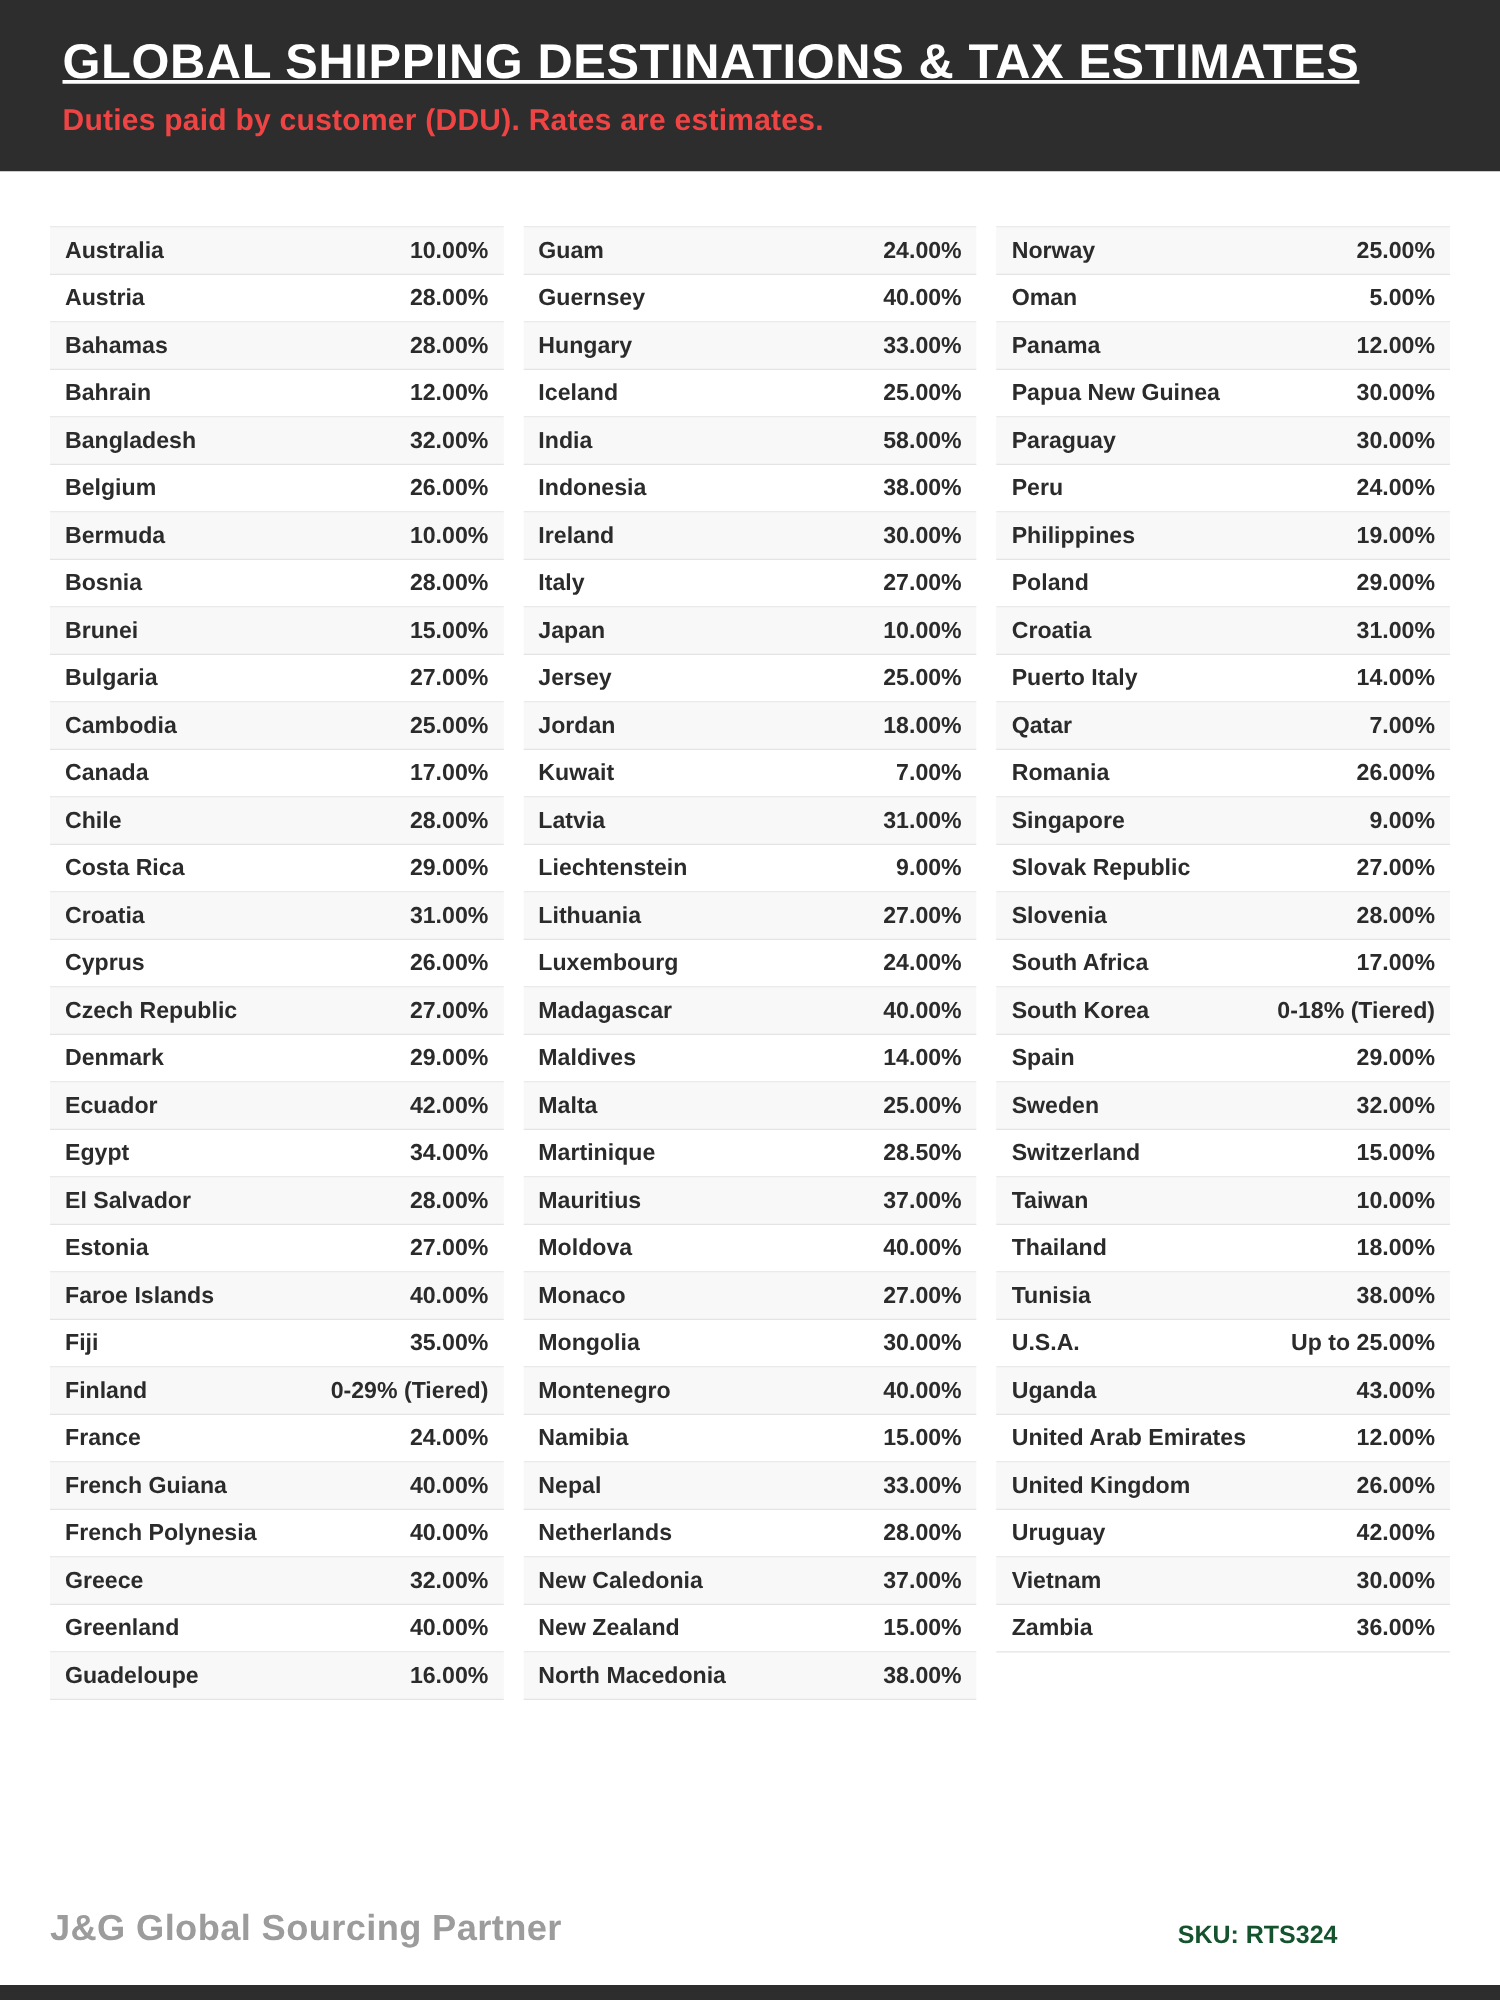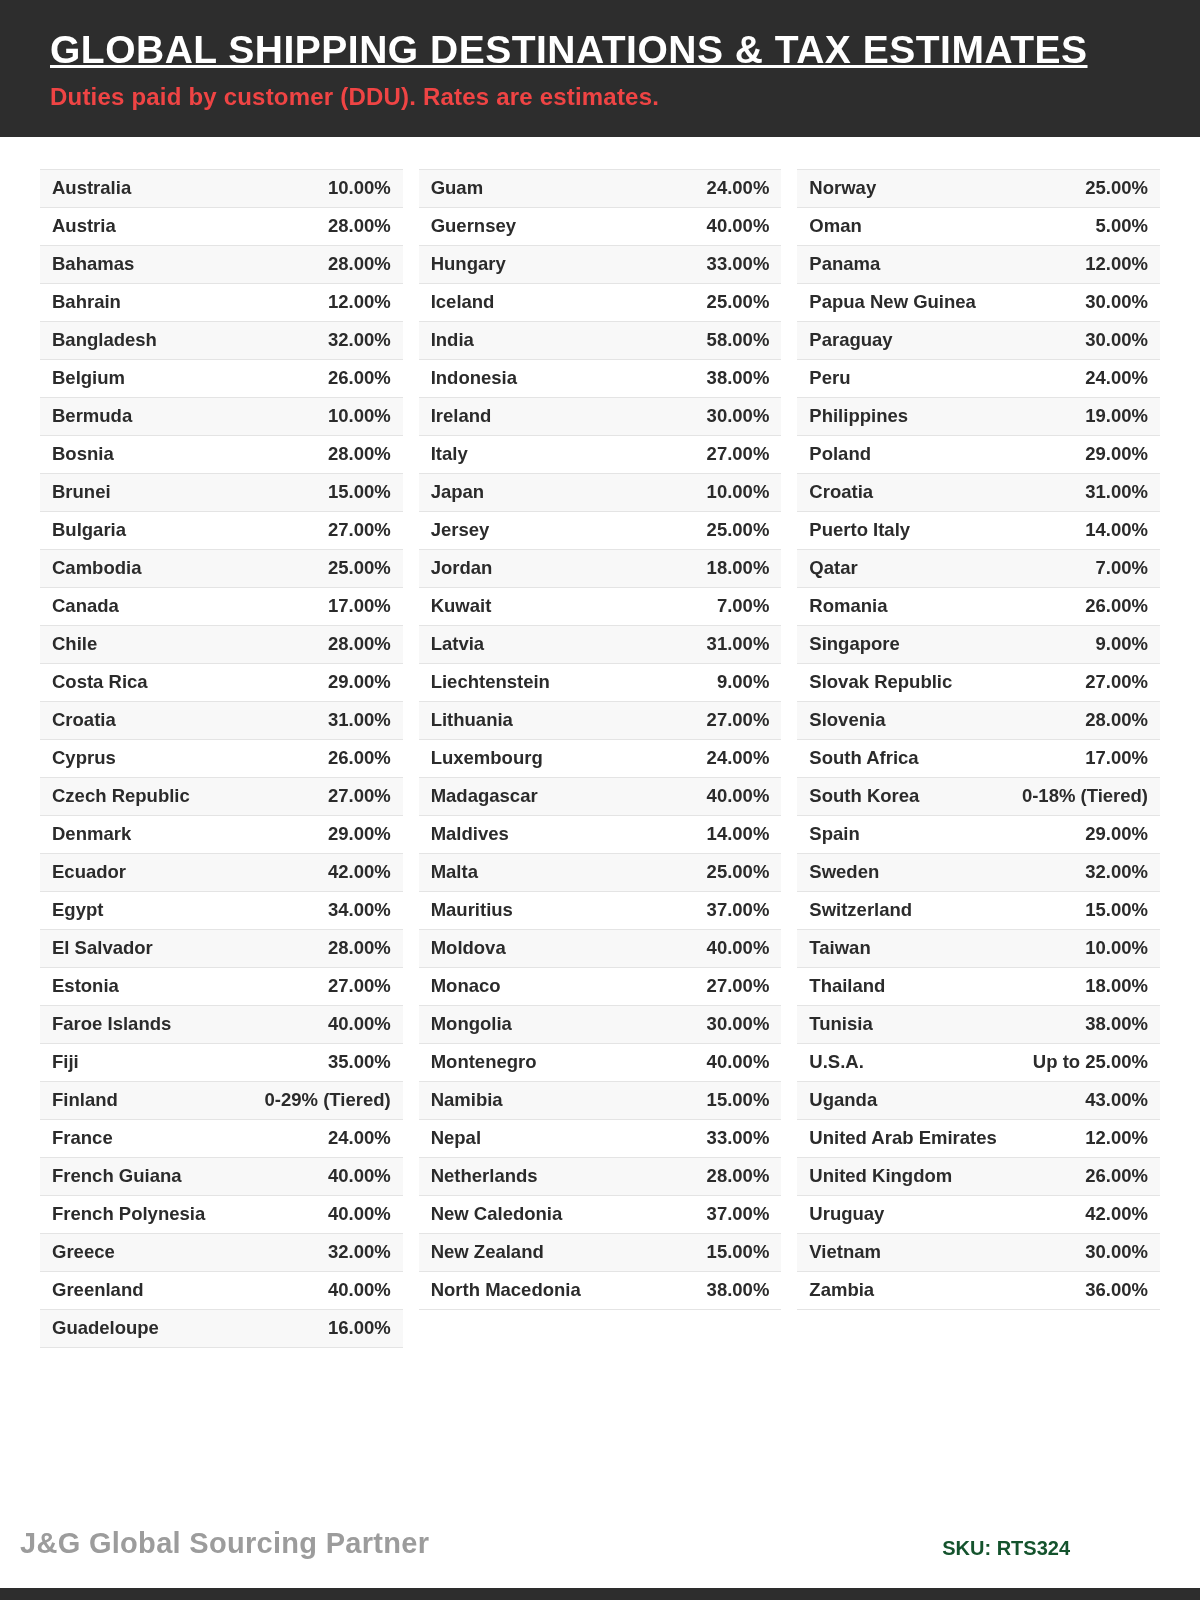--- a/index.html
+++ b/index.html
@@ -34,20 +34,21 @@
     font-weight: 700;
     color: #ef4444;
     letter-spacing: 0.2px;
   }
   .main {
     display: flex;
     gap: 16px;
     padding: 32px 40px 0 40px;
     align-items: flex-start;
     flex: 0 0 auto;
+    margin-top: 12px;
   }
   .col {
     flex: 1 1 0;
     border-top: 1px solid #e4e4e4;
   }
   .row {
     display: flex;
     justify-content: space-between;
     align-items: center;
     height: 38px;
@@ -59,21 +60,21 @@
     background: #ffffff;
   }
   .row:nth-child(odd) { background: #f8f8f8; }
   .row .country { white-space: nowrap; }
   .row .rate { white-space: nowrap; text-align: right; }
   .footer {
     margin-top: auto;
     display: flex;
     justify-content: space-between;
     align-items: flex-end;
-    padding: 0 40px 28px 20px;
+    padding: 0 40px 28px 40px;
   }
   .brand {
     font-size: 29px;
     font-weight: 700;
     color: #9c9c9c;
     letter-spacing: 0.3px;
   }
   .sku {
     font-size: 20px;
     font-weight: 700;
@@ -292,20 +293,24 @@
       </div>
       <div class="row">
         <span class="country">Maldives</span>
         <span class="rate">14.00%</span>
       </div>
       <div class="row">
         <span class="country">Malta</span>
         <span class="rate">25.00%</span>
       </div>
       <div class="row">
+        <span class="country">Martinique</span>
+        <span class="rate">28.50%</span>
+      </div>
+      <div class="row">
         <span class="country">Mauritius</span>
         <span class="rate">37.00%</span>
       </div>
       <div class="row">
         <span class="country">Moldova</span>
         <span class="rate">40.00%</span>
       </div>
       <div class="row">
         <span class="country">Monaco</span>
         <span class="rate">27.00%</span>

